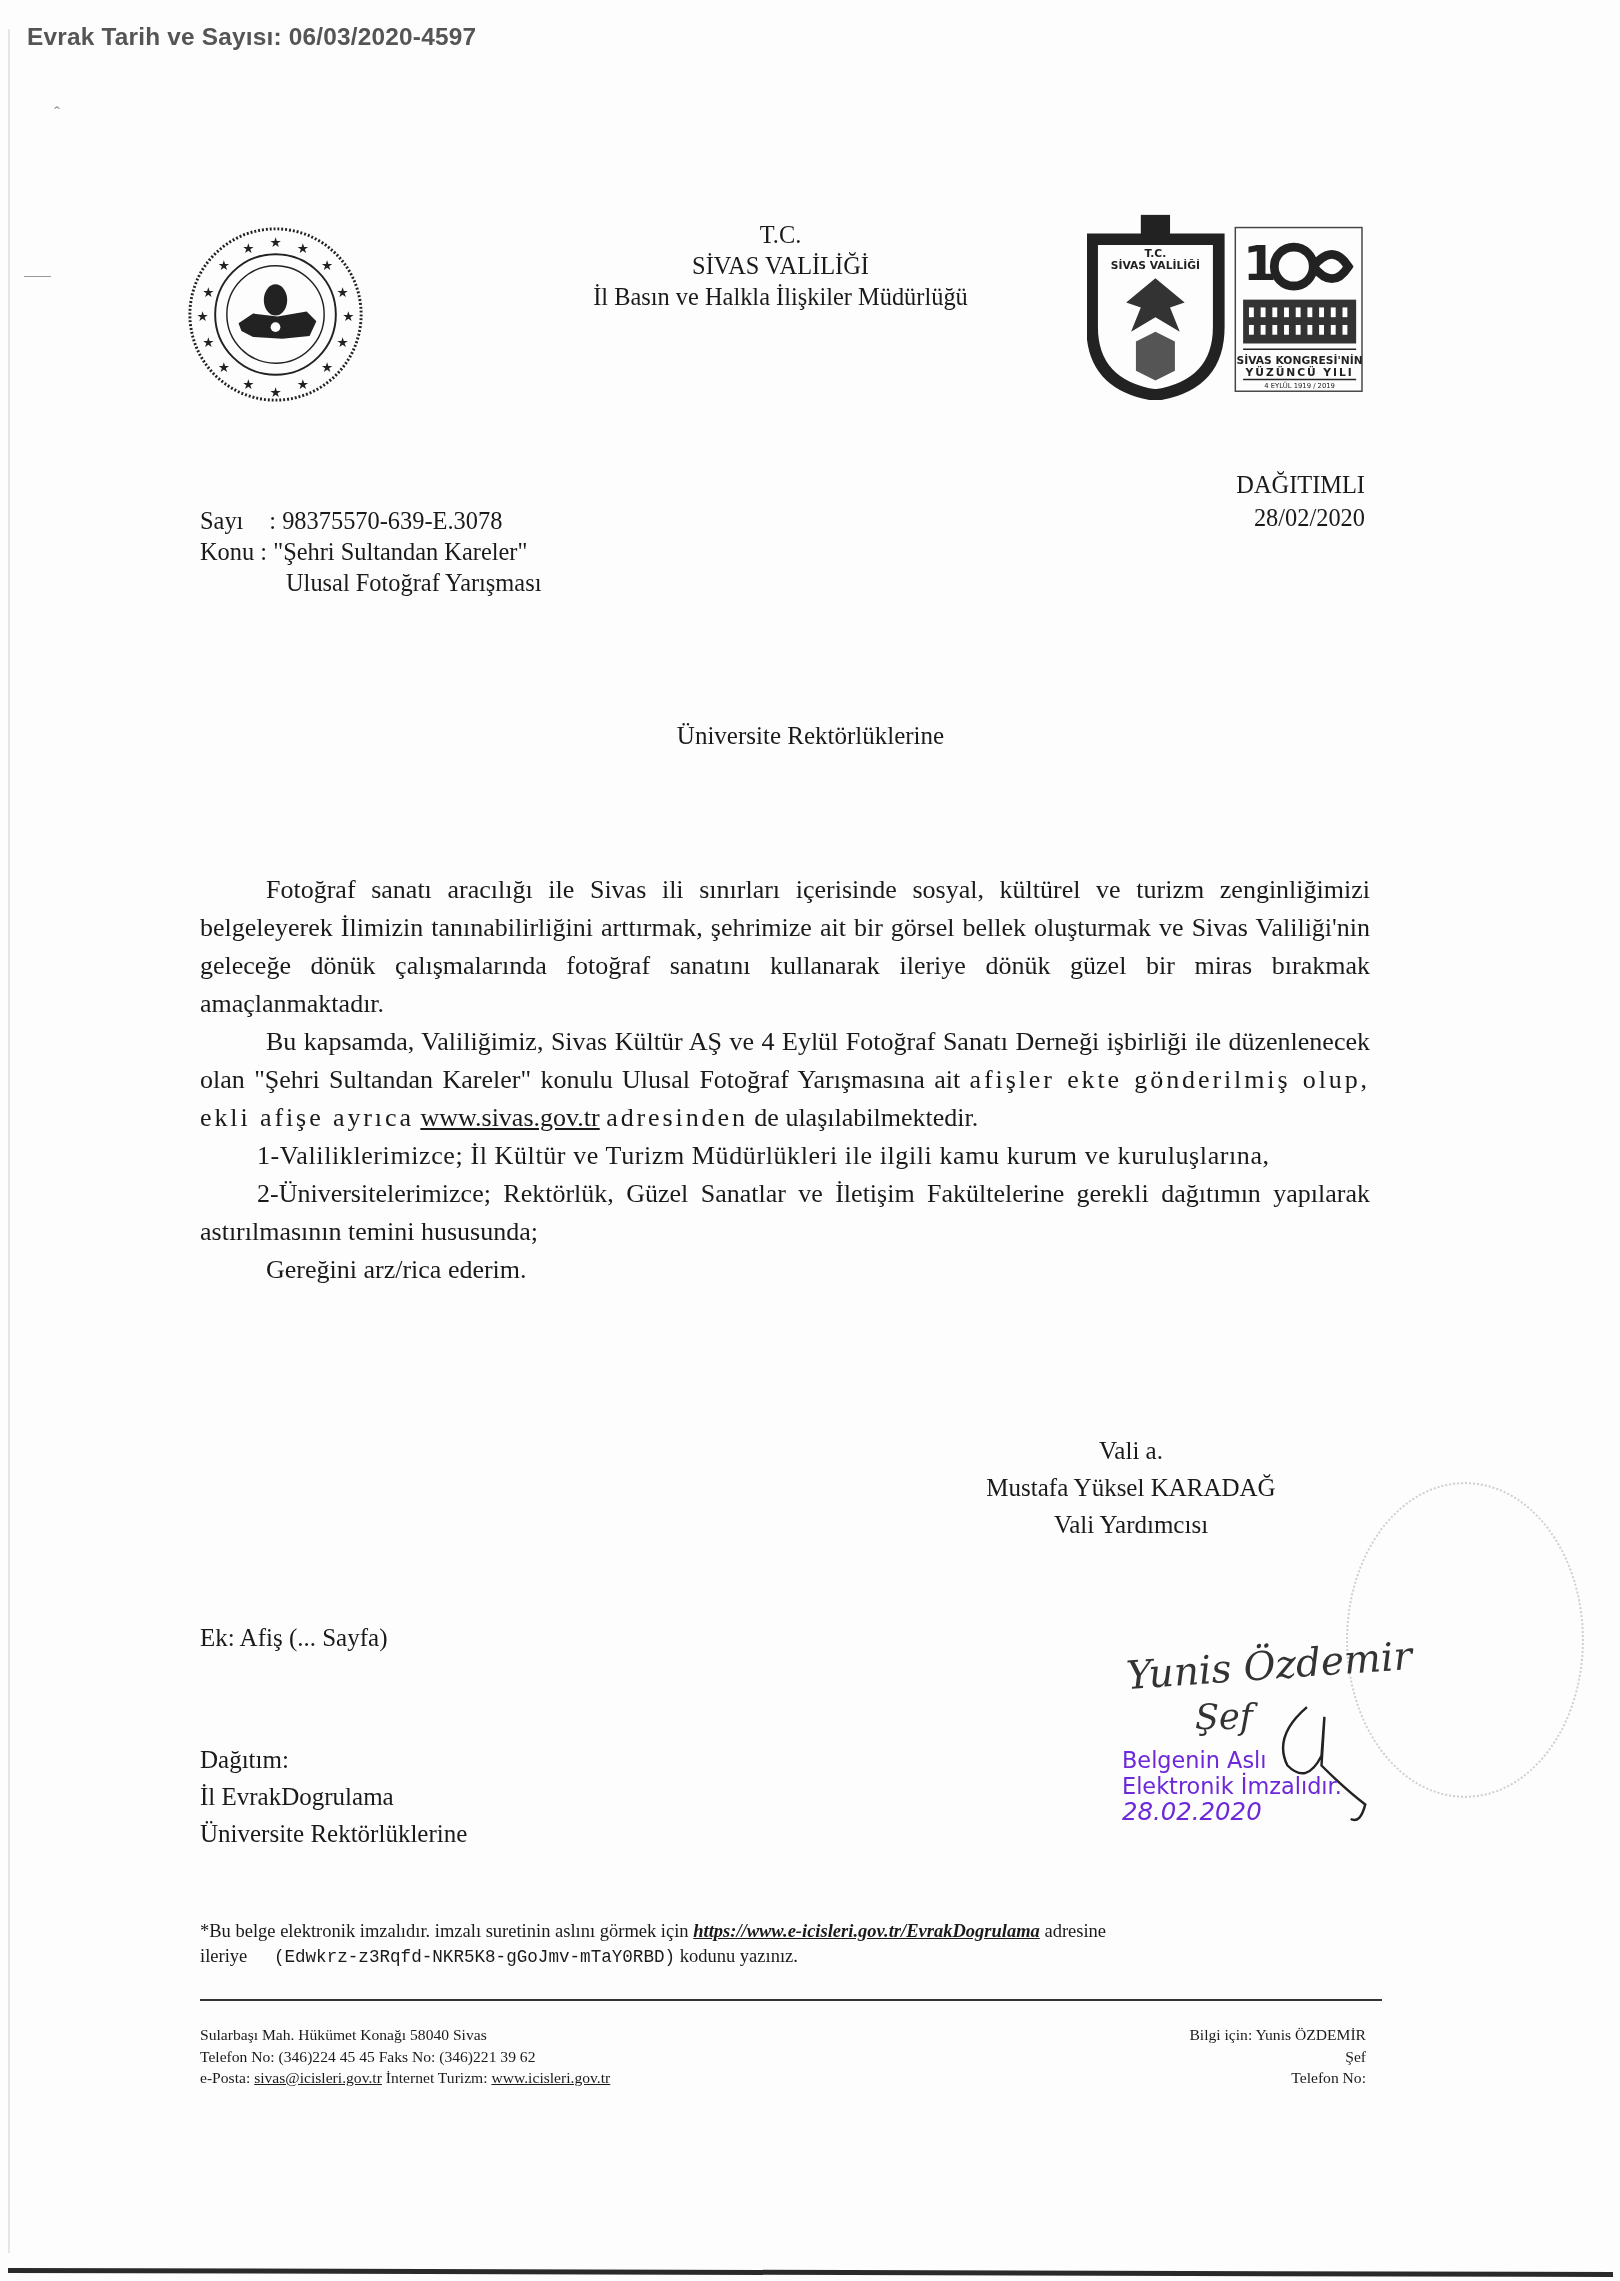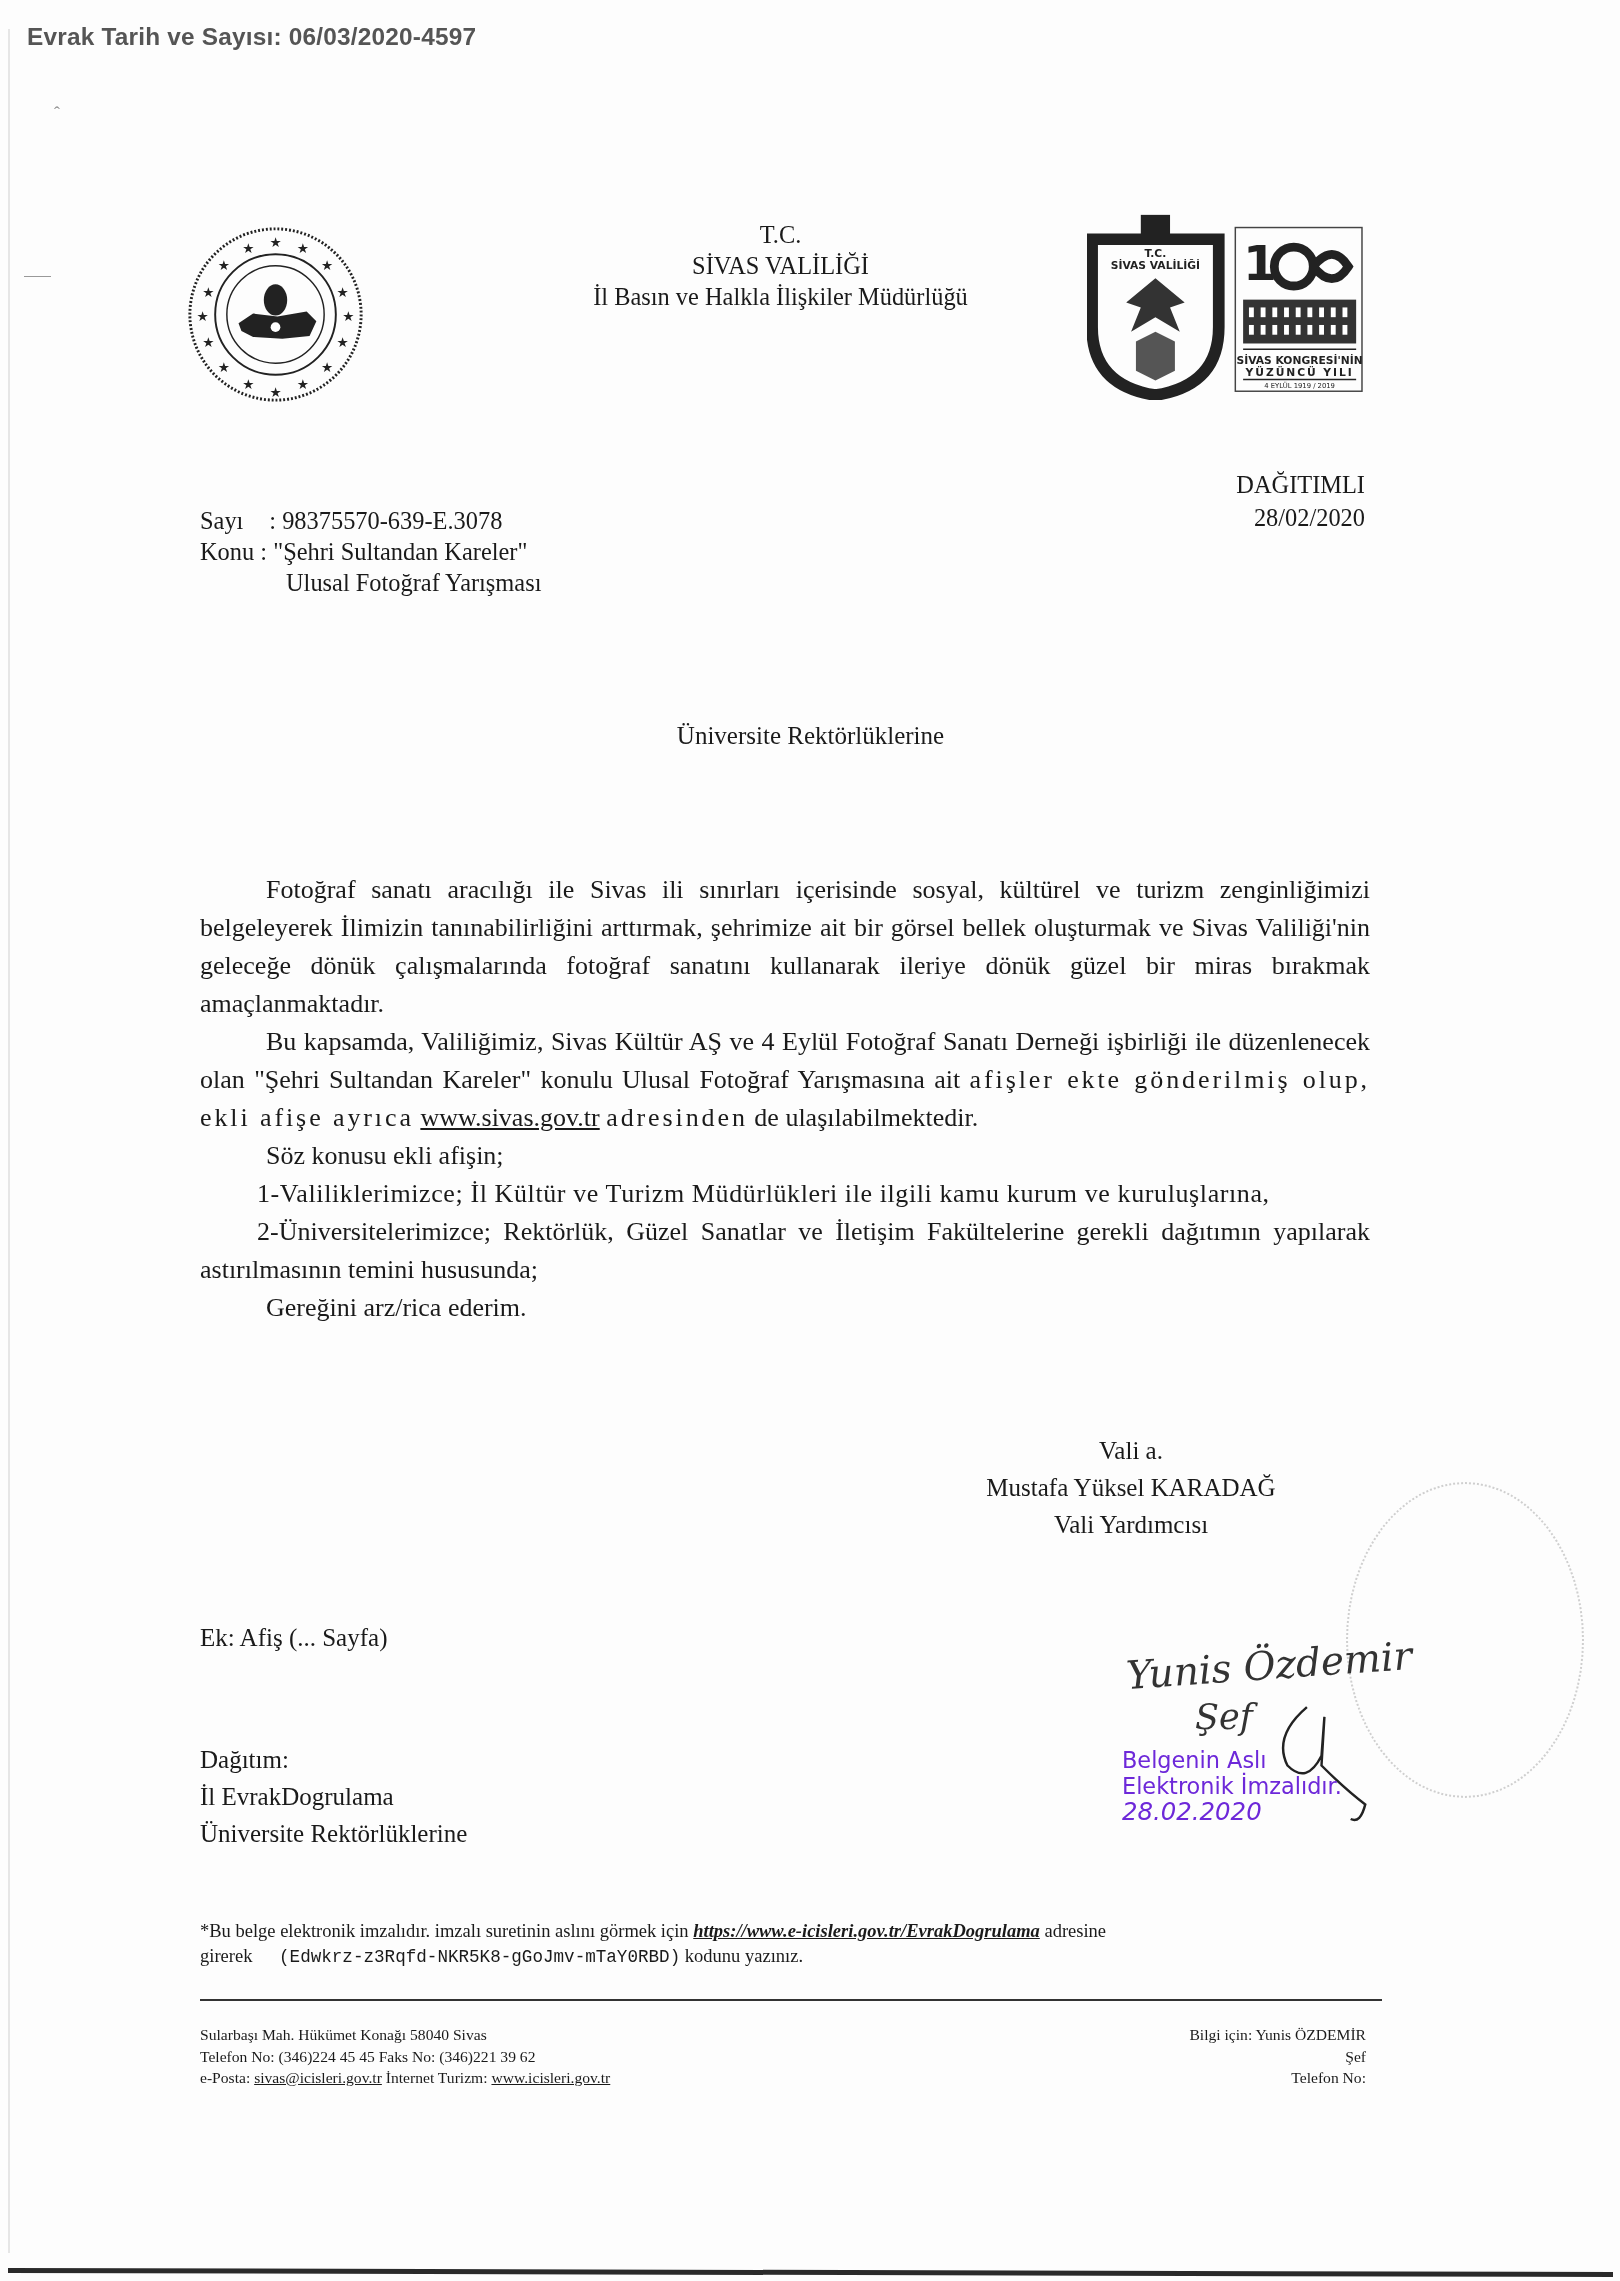--- a/index.html
+++ b/index.html
@@ -152,21 +152,20 @@
 
 <div class="abs body-text">
   <p class="ind">Fotoğraf sanatı aracılığı ile Sivas ili sınırları içerisinde sosyal, kültürel ve turizm zenginliğimizi belgeleyerek İlimizin tanınabilirliğini arttırmak, şehrimize ait bir görsel bellek oluşturmak ve Sivas Valiliği'nin geleceğe dönük çalışmalarında fotoğraf sanatını kullanarak ileriye dönük güzel bir miras bırakmak amaçlanmaktadır.</p>
   <p class="ind">
     <span>Bu kapsamda, Valiliğimiz, Sivas Kültür AŞ ve 4 Eylül Fotoğraf Sanatı Derneği işbirliği ile düzenlenecek olan "Şehri Sultandan Kareler" konulu Ulusal Fotoğraf Yarışmasına ait</span>
     <span class="spaced">afişler ekte gönderilmiş olup, ekli afişe ayrıca</span>
     <span class="u">www.sivas.gov.tr</span>
     <span class="spaced">adresinden</span>
     <span>de ulaşılabilmektedir.</span>
   </p>
-  <p class="ind">Söz konusu ekli afişin;</p>
   <p class="ind2" style="letter-spacing:0.6px">1-Valiliklerimizce; İl Kültür ve Turizm Müdürlükleri ile ilgili kamu kurum ve kuruluşlarına,</p>
   <p class="ind2">2-Üniversitelerimizce; Rektörlük, Güzel Sanatlar ve İletişim Fakültelerine gerekli dağıtımın yapılarak astırılmasının temini hususunda;</p>
   <p class="ind">Gereğini arz/rica ederim.</p>
 </div>
 
 <div class="abs signer">
   <div>Vali a.</div>
   <div>Mustafa Yüksel KARADAĞ</div>
   <div>Vali Yardımcısı</div>
 </div>
@@ -188,21 +187,21 @@
 <div class="abs certify">
   <div>Belgenin Aslı</div>
   <div>Elektronik İmzalıdır.</div>
   <div class="d">28.02.2020</div>
 </div>
 
 <div class="abs footnote">
   <span>*Bu belge elektronik imzalıdır. imzalı suretinin aslını görmek için</span>
   <span class="link-i">https://www.e-icisleri.gov.tr/EvrakDogrulama</span>
   <span>adresine</span><br>
-  <span>girerek</span>
+  <span>ileriye</span>
   <span class="mono">(Edwkrz-z3Rqfd-NKR5K8-gGoJmv-mTaY0RBD)</span>
   <span>kodunu yazınız.</span>
 </div>
 
 <div class="abs rule"></div>
 
 <div class="abs contact-left">
   <div>Sularbaşı Mah. Hükümet Konağı 58040 Sivas</div>
   <div>Telefon No: (346)224 45 45 Faks No: (346)221 39 62</div>
   <div>

